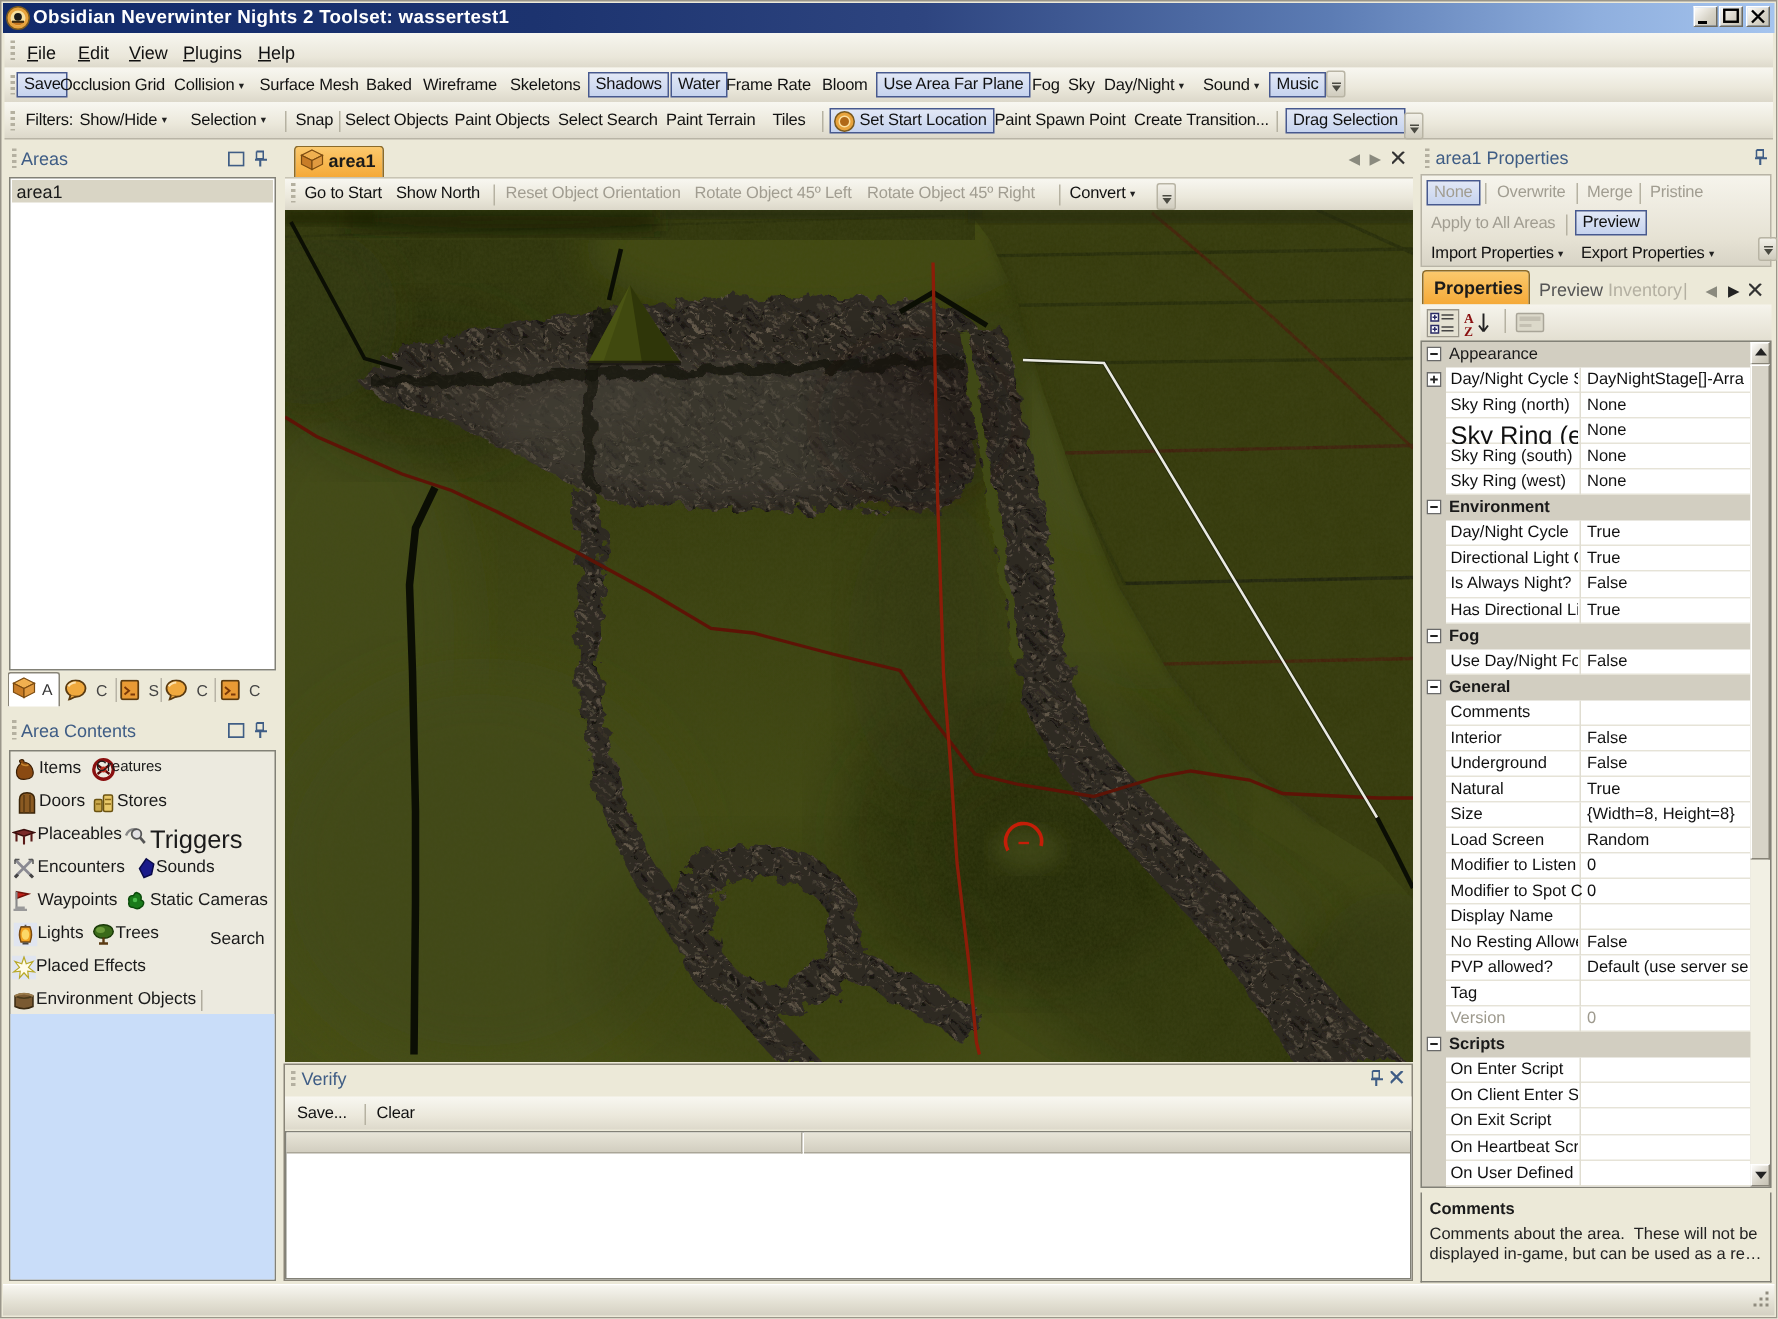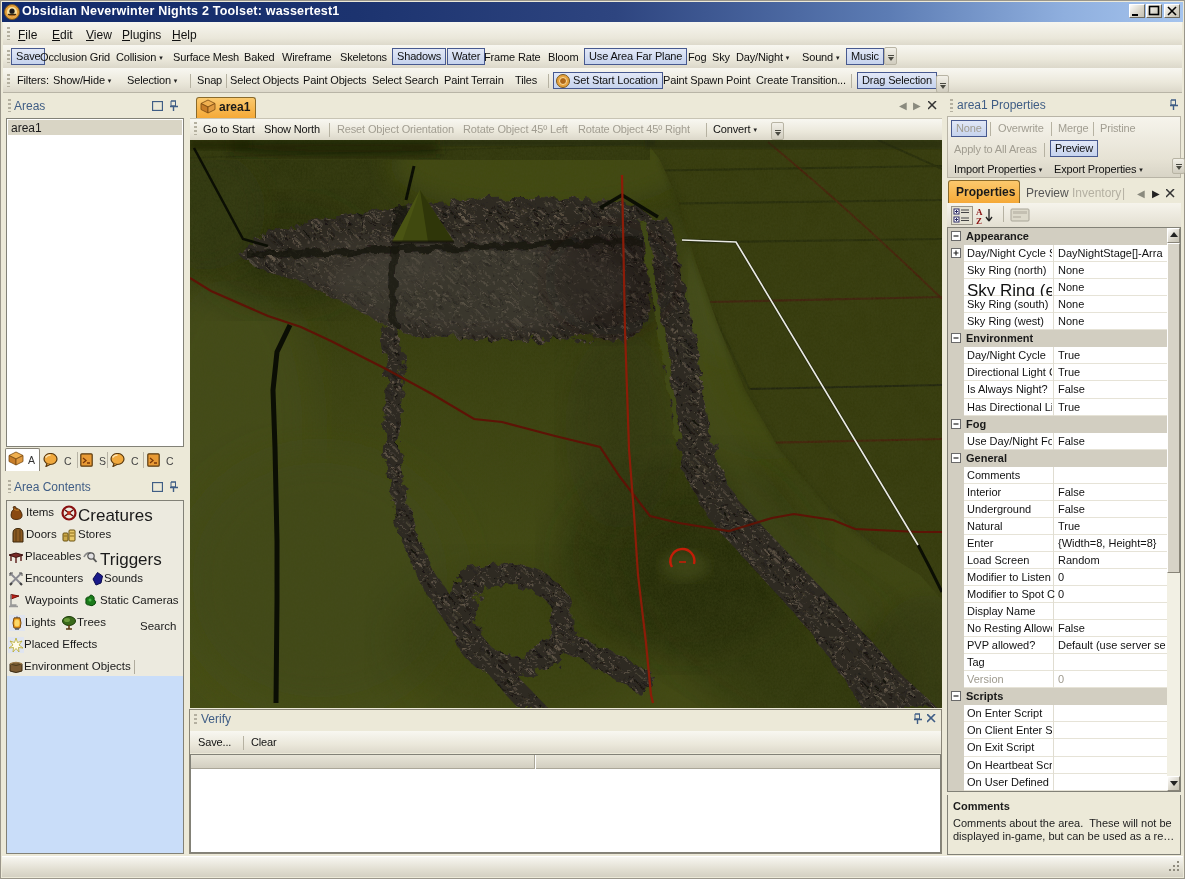--- a/index.html
+++ b/index.html
@@ -155,21 +155,21 @@
 <div class="abs" style="left:9px;top:505px"><svg width="16" height="16">
       <path d="M5,4 Q3,2 5,1.5 Q7,1 7,3 Q12,4 13,9 Q14,14 8,14.5 Q2,15 2,10 Q2,6 5,4Z" fill="#8a4a12" stroke="#3a1e04" stroke-width="0.8"></path>
       <path d="M5,4 Q7,6 10,5" stroke="#c8862e" stroke-width="1" fill="none"></path>
     </svg></div>
 <div class="abs" style="left:26px;top:506px;font-size:11.5px">Items</div>
 <div class="abs" style="left:61px;top:505px"><svg width="16" height="16">
       <circle cx="8" cy="8" r="6.5" fill="none" stroke="#8a1010" stroke-width="2.2"></circle>
       <path d="M4,5 L12,11 M12,5 L4,11" stroke="#5a0808" stroke-width="1.5"></path>
       <circle cx="8" cy="8" r="2" fill="#c03020"></circle>
     </svg></div>
-<div class="abs" style="left:78px;top:506px;font-size:17px">Creatures</div>
+<div class="abs" style="left:64px;top:506px;font-size:10px">Creatures</div>
 <div class="abs" style="left:10px;top:527px"><svg width="16" height="16">
       <path d="M3,15 V6 Q3,1.5 8,1.5 Q13,1.5 13,6 V15 Z" fill="#8a5a22" stroke="#3a2408" stroke-width="1"></path>
       <path d="M6,15 V3 M10,15 V3" stroke="#5a3a12" stroke-width="1"></path>
     </svg></div>
 <div class="abs" style="left:26px;top:528px;font-size:11.5px">Doors</div>
 <div class="abs" style="left:61px;top:527px"><svg width="16" height="16">
       <rect x="2" y="6" width="5" height="8" rx="1" fill="#caa84a" stroke="#6a5210"></rect>
       <rect x="8" y="3" width="6" height="11" rx="1" fill="#e8c868" stroke="#6a5210"></rect>
       <path d="M9,6 h4 M9,9 h4 M3,9 h3" stroke="#8a6a1a" stroke-width="1"></path>
     </svg></div>
@@ -631,21 +631,21 @@
     <rect x="1" y="2" width="18" height="12" rx="1" fill="#dcd9ca" stroke="#a9a598"></rect>
     <rect x="3" y="4" width="14" height="3" fill="#c4c0b2"></rect>
     <rect x="3" y="9" width="8" height="2" fill="#c4c0b2"></rect>
   </svg>
 <div class="abs" style="left:947px;top:227px;width:234px;height:565px;border:1px solid #828177;background:#d2cec1"></div>
 <div class="abs" style="left:948px;top:228px;width:219px;height:17px;background:#d2cec1"></div>
 <svg class="abs" style="left:951px;top:231px" width="10" height="10">
     <rect x="0.5" y="0.5" width="9" height="9" fill="#fff" stroke="#6a6a6a"></rect>
     <path d="M2.5,5 h5" stroke="#222" stroke-width="1.2"></path>
   </svg>
-<div class="abs" style="left:966px;top:230px;font-weight:bold;font-size:11px">Appearance</div>
+<div class="abs" style="left:966px;top:230px;font-weight:normal;font-size:11px">Appearance</div>
 <div class="abs" style="left:964px;top:245px;width:203px;height:17px;background:#fff;border-bottom:1px solid #e6e3d7"></div>
 <div class="abs" style="left:1053px;top:245px;width:1px;height:17px;background:#e0ddd1"></div>
 <svg class="abs" style="left:951px;top:248px" width="10" height="10">
     <rect x="0.5" y="0.5" width="9" height="9" fill="#fff" stroke="#6a6a6a"></rect>
     <path d="M2.5,5 h5 M5,2.5 v5" stroke="#222" stroke-width="1.2"></path>
   </svg>
 <div class="abs" style="left:967px;top:247px;font-size:11px;color:#111;white-space:nowrap;overflow:hidden;width:85px">Day/Night Cycle S</div>
 <div class="abs" style="left:1058px;top:247px;font-size:11px;color:#111;white-space:nowrap;overflow:hidden;width:108px">DayNightStage[]-Arra</div>
 <div class="abs" style="left:964px;top:262px;width:203px;height:17px;background:#fff;border-bottom:1px solid #e6e3d7"></div>
 <div class="abs" style="left:1053px;top:262px;width:1px;height:17px;background:#e0ddd1"></div>
@@ -711,21 +711,21 @@
 <div class="abs" style="left:964px;top:501px;width:203px;height:17px;background:#fff;border-bottom:1px solid #e6e3d7"></div>
 <div class="abs" style="left:1053px;top:501px;width:1px;height:17px;background:#e0ddd1"></div>
 <div class="abs" style="left:967px;top:503px;font-size:11px;color:#111;white-space:nowrap;overflow:hidden;width:85px">Underground</div>
 <div class="abs" style="left:1058px;top:503px;font-size:11px;color:#111;white-space:nowrap;overflow:hidden;width:108px">False</div>
 <div class="abs" style="left:964px;top:518px;width:203px;height:17px;background:#fff;border-bottom:1px solid #e6e3d7"></div>
 <div class="abs" style="left:1053px;top:518px;width:1px;height:17px;background:#e0ddd1"></div>
 <div class="abs" style="left:967px;top:520px;font-size:11px;color:#111;white-space:nowrap;overflow:hidden;width:85px">Natural</div>
 <div class="abs" style="left:1058px;top:520px;font-size:11px;color:#111;white-space:nowrap;overflow:hidden;width:108px">True</div>
 <div class="abs" style="left:964px;top:535px;width:203px;height:17px;background:#fff;border-bottom:1px solid #e6e3d7"></div>
 <div class="abs" style="left:1053px;top:535px;width:1px;height:17px;background:#e0ddd1"></div>
-<div class="abs" style="left:967px;top:537px;font-size:11px;color:#111;white-space:nowrap;overflow:hidden;width:85px">Enter</div>
+<div class="abs" style="left:967px;top:537px;font-size:11px;color:#111;white-space:nowrap;overflow:hidden;width:85px">Size</div>
 <div class="abs" style="left:1058px;top:537px;font-size:11px;color:#111;white-space:nowrap;overflow:hidden;width:108px">{Width=8, Height=8}</div>
 <div class="abs" style="left:964px;top:552px;width:203px;height:17px;background:#fff;border-bottom:1px solid #e6e3d7"></div>
 <div class="abs" style="left:1053px;top:552px;width:1px;height:17px;background:#e0ddd1"></div>
 <div class="abs" style="left:967px;top:554px;font-size:11px;color:#111;white-space:nowrap;overflow:hidden;width:85px">Load Screen</div>
 <div class="abs" style="left:1058px;top:554px;font-size:11px;color:#111;white-space:nowrap;overflow:hidden;width:108px">Random</div>
 <div class="abs" style="left:964px;top:569px;width:203px;height:17px;background:#fff;border-bottom:1px solid #e6e3d7"></div>
 <div class="abs" style="left:1053px;top:569px;width:1px;height:17px;background:#e0ddd1"></div>
 <div class="abs" style="left:967px;top:571px;font-size:11px;color:#111;white-space:nowrap;overflow:hidden;width:85px">Modifier to Listen</div>
 <div class="abs" style="left:1058px;top:571px;font-size:11px;color:#111;white-space:nowrap;overflow:hidden;width:108px">0</div>
 <div class="abs" style="left:964px;top:586px;width:203px;height:17px;background:#fff;border-bottom:1px solid #e6e3d7"></div>

